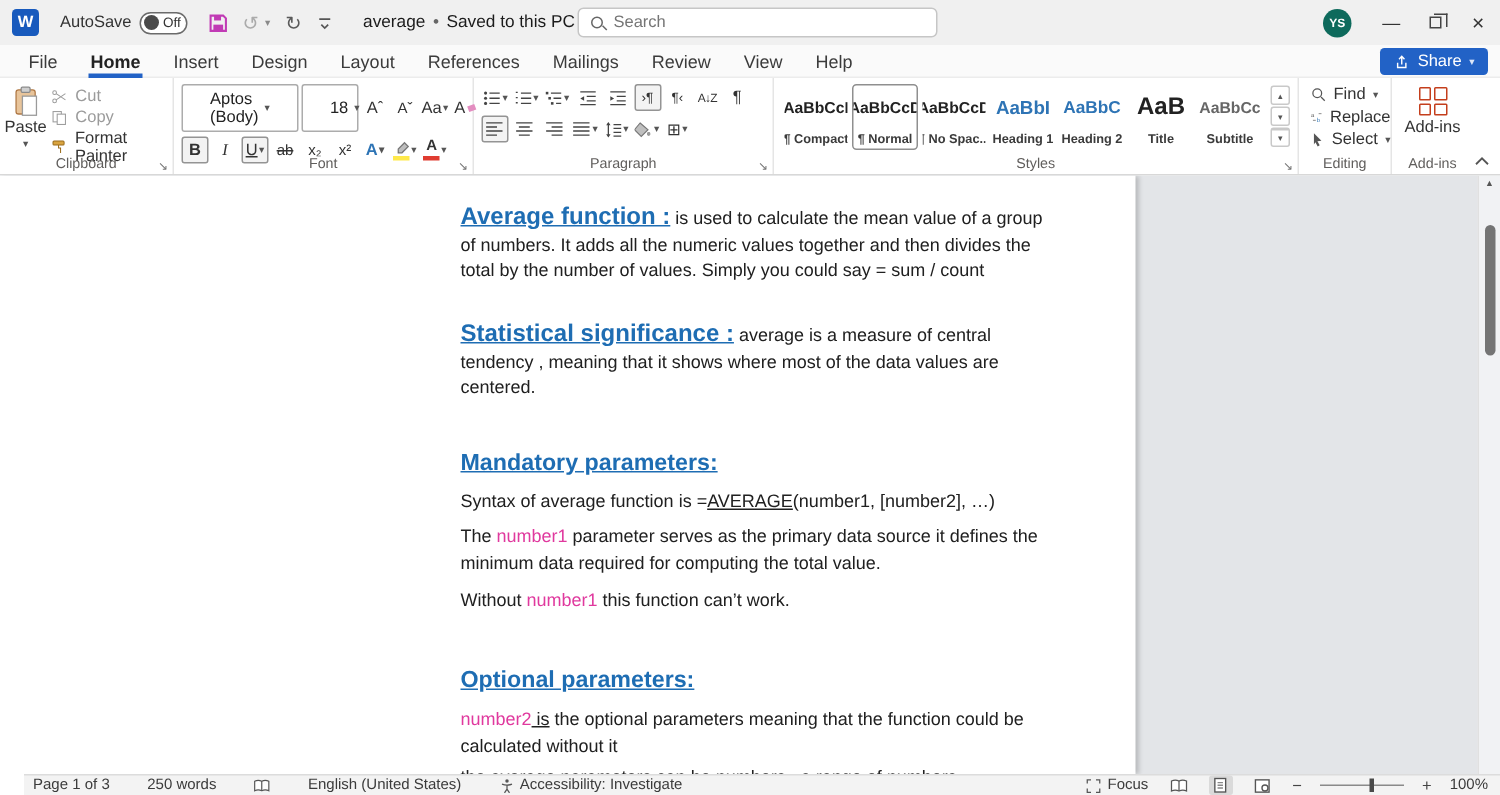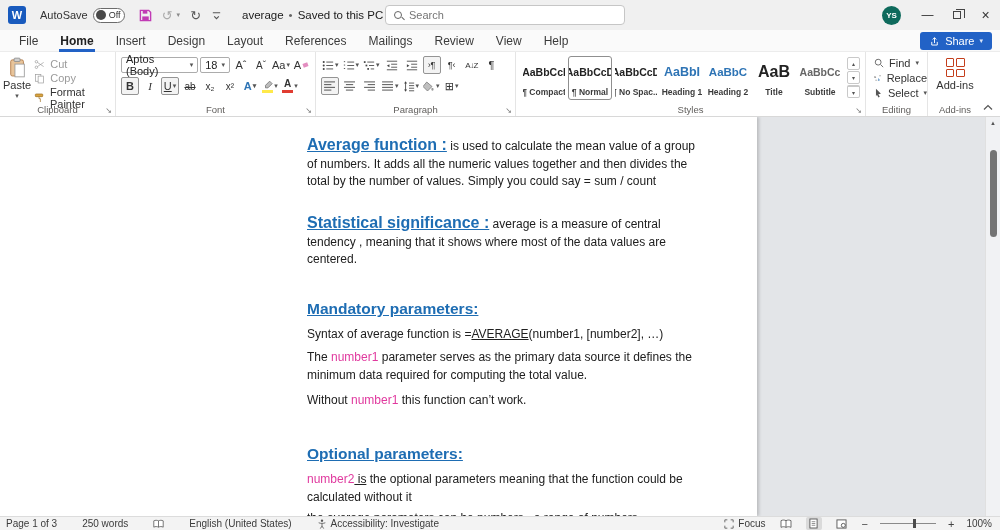--- a/index.html
+++ b/index.html
@@ -53,22 +53,22 @@
             border-bottom:1px solid #D8D8D8; display:flex; }
   .rgroup { position:relative; height:100%; border-right:1px solid #E5E5E5; flex:none; }
   .glabel { position:absolute; bottom:1px; left:0; right:0; text-align:center; font-size:9.5px; color:#605E5C; }
   .launcher { position:absolute; bottom:1px; right:3px; font-size:8px; color:#777; }
   .rows { display:flex; flex-direction:column; gap:3px; padding:4px 5px 0 5px; }
   .rrow { display:flex; align-items:center; gap:2px; }
   .rbtn { min-width:18px; height:18px; display:flex; align-items:center; justify-content:center;
           font-size:11px; color:#333; border:1px solid transparent; border-radius:2px; gap:1px; }
   .rbtn.boxed { border-color:#949494; background:#F3F3F3; }
   .dd-caret { font-size:7px; color:#555; }
-  .combo { height:16px; border:1px solid #ACACAC; border-radius:2px; background:#fff; display:flex;
-           align-items:center; justify-content:space-between; font-size:11px; color:#222; padding:0 4px; gap:4px; }
+  .combo { height:32px; border:1px solid #ACACAC; border-radius:2px; background:#fff; display:flex;
+           align-items:center; justify-content:space-between; font-size:11px; color:#222; padding:0 18px; gap:4px; }
 
   
   .paste-big { width:38px; display:flex; flex-direction:column; align-items:center; padding-top:5px; gap:1px; }
   .paste-big .lbl { font-size:11px; color:#333; }
   .clip-col { display:flex; flex-direction:column; gap:2px; padding-top:6px; }
   .clip-item { display:flex; align-items:center; gap:5px; font-size:11px; }
   .clip-item.dis { color:#9B9B9B; }
   .clip-item.en { color:#333; }
 
   
@@ -117,21 +117,21 @@
   .h-inline { font-size:16px; font-weight:bold; color:#1E6DB3; text-decoration:underline; }
   .h-sec { position:absolute; left:307px; font-size:15.5px; font-weight:bold; color:#1E6DB3; text-decoration:underline; }
   .param { color:#E0399E; }
   .u-run { text-decoration:underline; }
 
   .vscroll { position:absolute; right:0; top:0; bottom:0; width:15px; background:#F1F2F4; border-left:1px solid #E0E0E0; }
   .vs-up { position:absolute; top:3px; left:0; right:0; text-align:center; font-size:6px; color:#555; }
   .vs-thumb { position:absolute; left:4px; top:33px; width:7px; height:87px; background:#747474; border-radius:4px; }
 
   
-  .statusbar { position:absolute; bottom:0; left:0; right:0; height:14px; background:#F3F3F3; border-top:1px solid #DCDCDC;
+  .statusbar { position:absolute; bottom:0; left:16px; right:0; height:14px; background:#F3F3F3; border-top:1px solid #DCDCDC;
                display:flex; align-items:center; font-size:10px; color:#3b3b3b; }
   .sb-item { margin-left:25px; white-space:nowrap; display:flex; align-items:center; gap:4px; }
   .sb-item:first-child { margin-left:6px; }
   .sb-right { margin-left:auto; display:flex; align-items:center; gap:12px; padding-right:8px; }
   .viewic { width:16px; height:13px; display:flex; align-items:center; justify-content:center; border-radius:2px; }
   .viewic.active { background:#DADADA; }
   .zoomtrack { position:relative; width:56px; height:1px; background:#8a8a8a; }
   .zoomthumb { position:absolute; left:33px; top:-4px; width:3px; height:9px; background:#4a4a4a; }
   .zsign { font-size:11px; color:#444; }
 </style>

